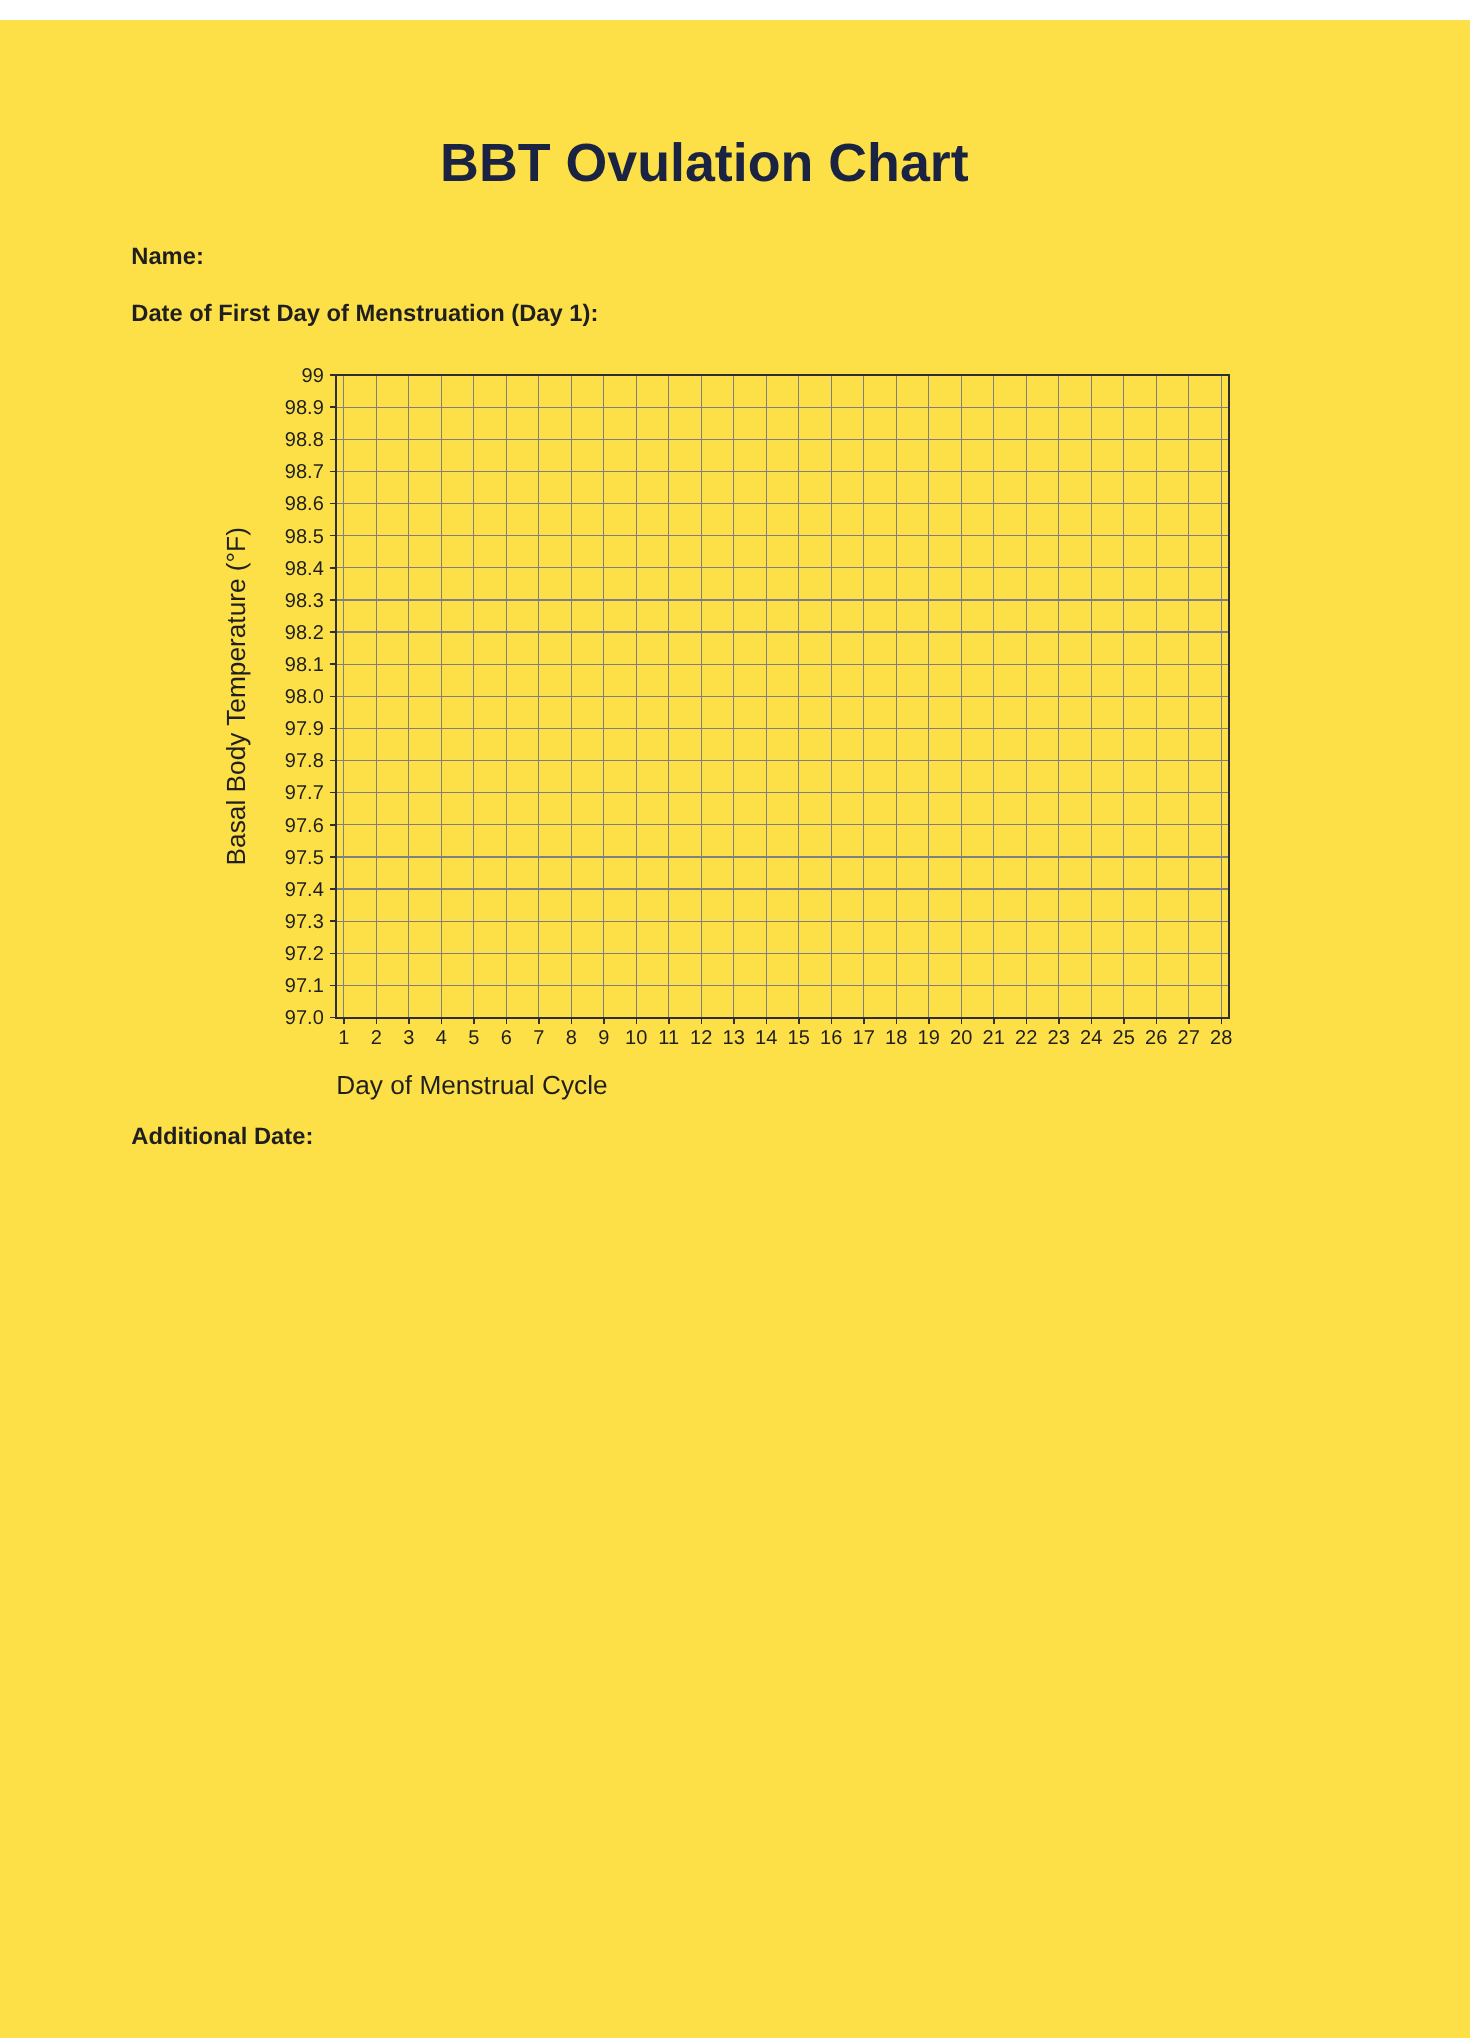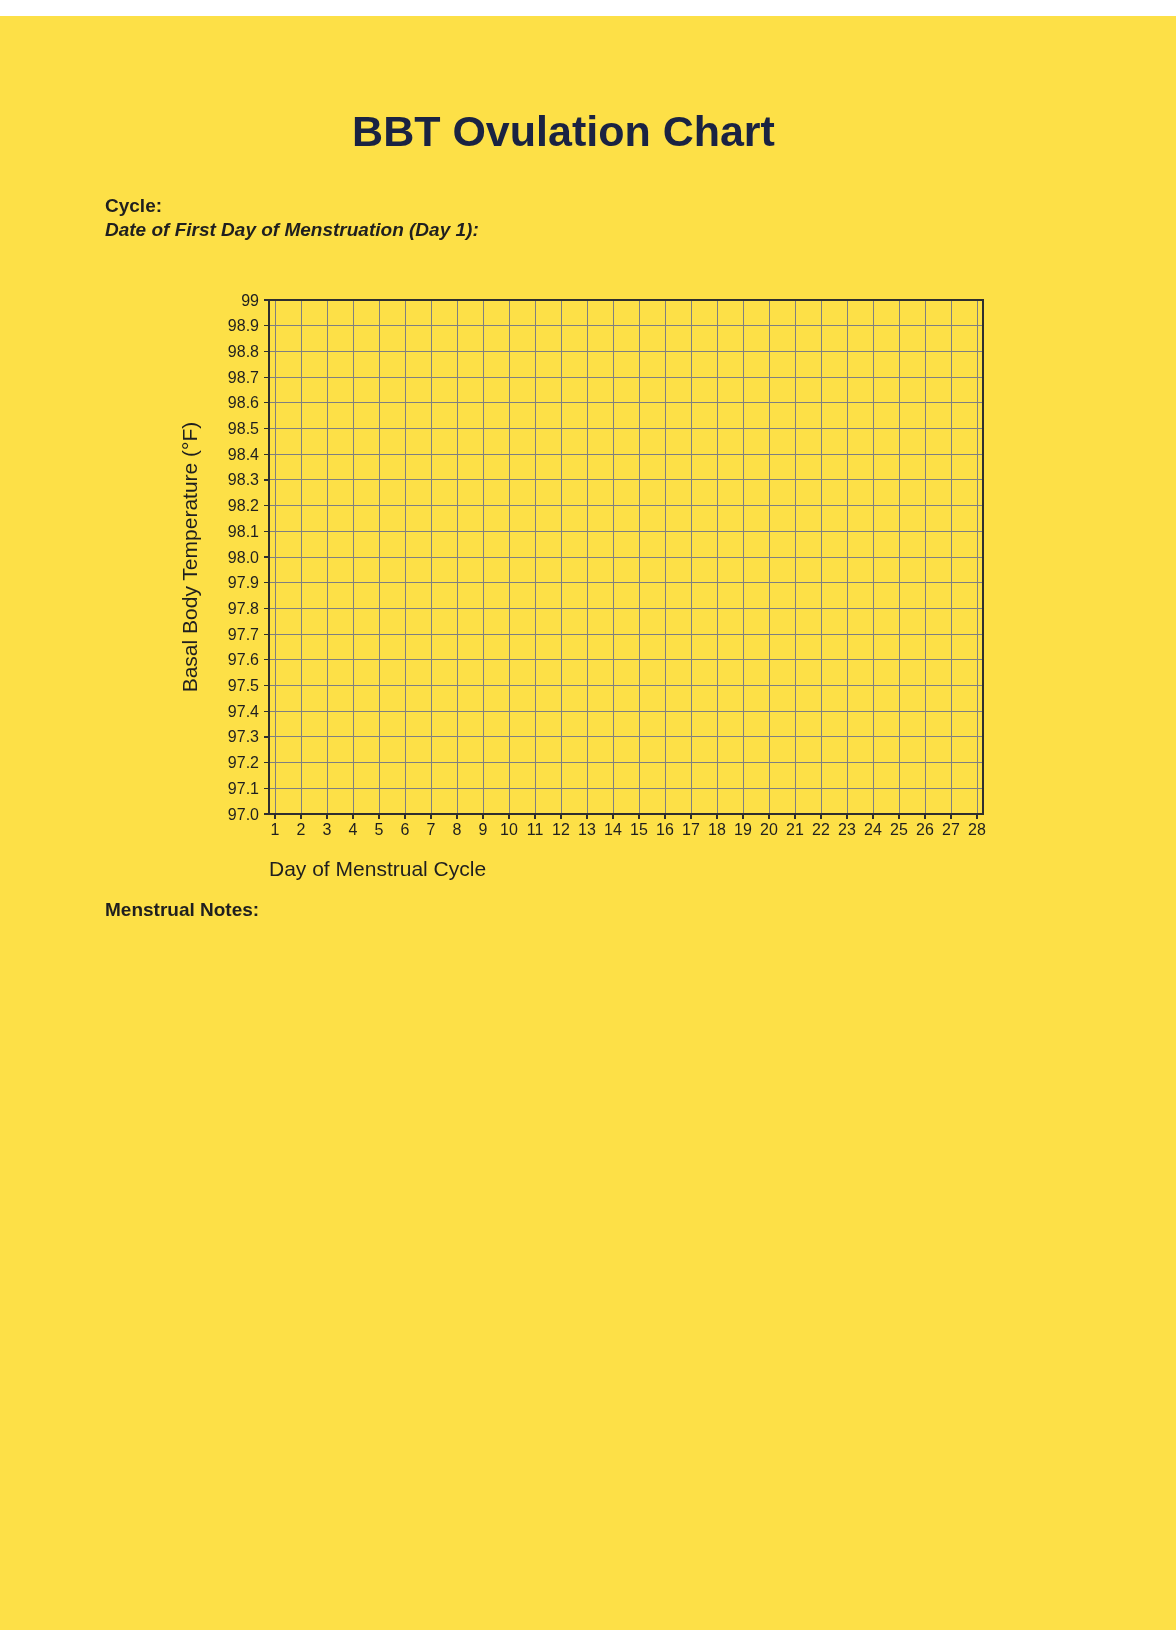--- a/index.html
+++ b/index.html
@@ -29,21 +29,21 @@
   .field-label {
     position: absolute;
     left: 105px;
     font-size: 19px;
     font-weight: bold;
     line-height: 1;
     color: #1f1f1f;
     white-space: nowrap;
   }
   .name-label  { top: 180px; }
-  .date-label  { top: 204px; font-style: italic; }
+  .date-label  { top: 226px; }
   .notes-label { top: 884px; }
   .chart-region { position: absolute; left: 0; top: 0; width: 1176px; height: 870px; }
   #grid-svg { position: absolute; left: 200px; top: 272px; }
   #grid-svg text {
     font-family: "Liberation Sans", sans-serif;
     font-size: 16px;
     fill: #1f1f1f;
   }
   .y-axis-title {
     position: absolute;
@@ -71,21 +71,21 @@
     white-space: nowrap;
   }
 </style>
 </head>
 <body>
 
 <div class="page">
 
   <h1 class="title">BBT Ovulation Chart</h1>
 
-  <div class="field-label name-label">Cycle:</div>
+  <div class="field-label name-label">Name:</div>
 
   <div class="field-label date-label">Date of First Day of Menstruation (Day 1):</div>
 
   <div class="chart-region">
     <div class="y-axis-title">Basal Body Temperature (°F)</div>
 
     <svg id="grid-svg" width="800" height="560">
         <g>
           <line x1="69" y1="37.7" x2="783" y2="37.7" stroke="#808080" stroke-width="1" shape-rendering="crispEdges"></line>
           <line x1="69" y1="63.4" x2="783" y2="63.4" stroke="#808080" stroke-width="1" shape-rendering="crispEdges"></line>
@@ -238,15 +238,15 @@
           <text x="725" y="547" text-anchor="middle">26</text>
           <text x="751" y="547" text-anchor="middle">27</text>
           <text x="777" y="547" text-anchor="middle">28</text>
         </g>
         <rect x="69" y="12" width="714" height="514" fill="none" stroke="#2f2f2f" stroke-width="1.6" shape-rendering="crispEdges"></rect>
       </svg>
 
     <div class="x-axis-title">Day of Menstrual Cycle</div>
   </div>
 
-  <div class="field-label notes-label">Menstrual Notes:</div>
+  <div class="field-label notes-label">Additional Date:</div>
 
 </div>
 
 </body></html>

